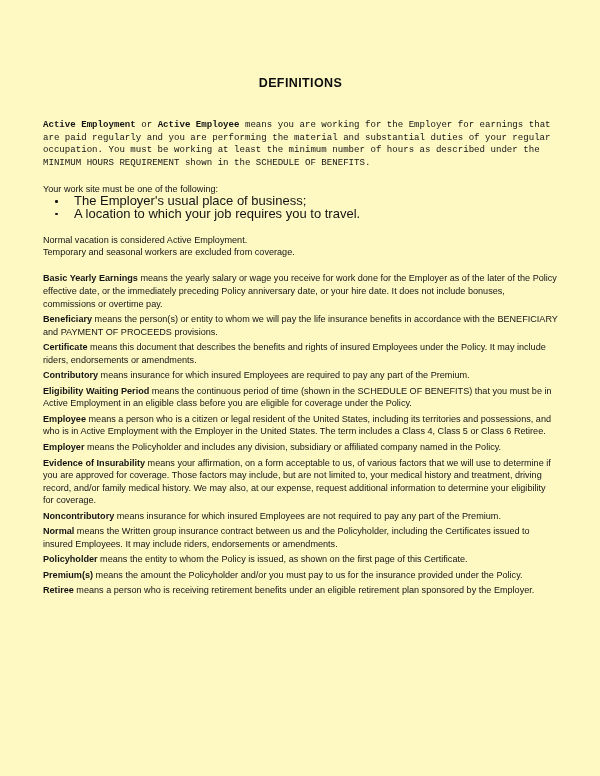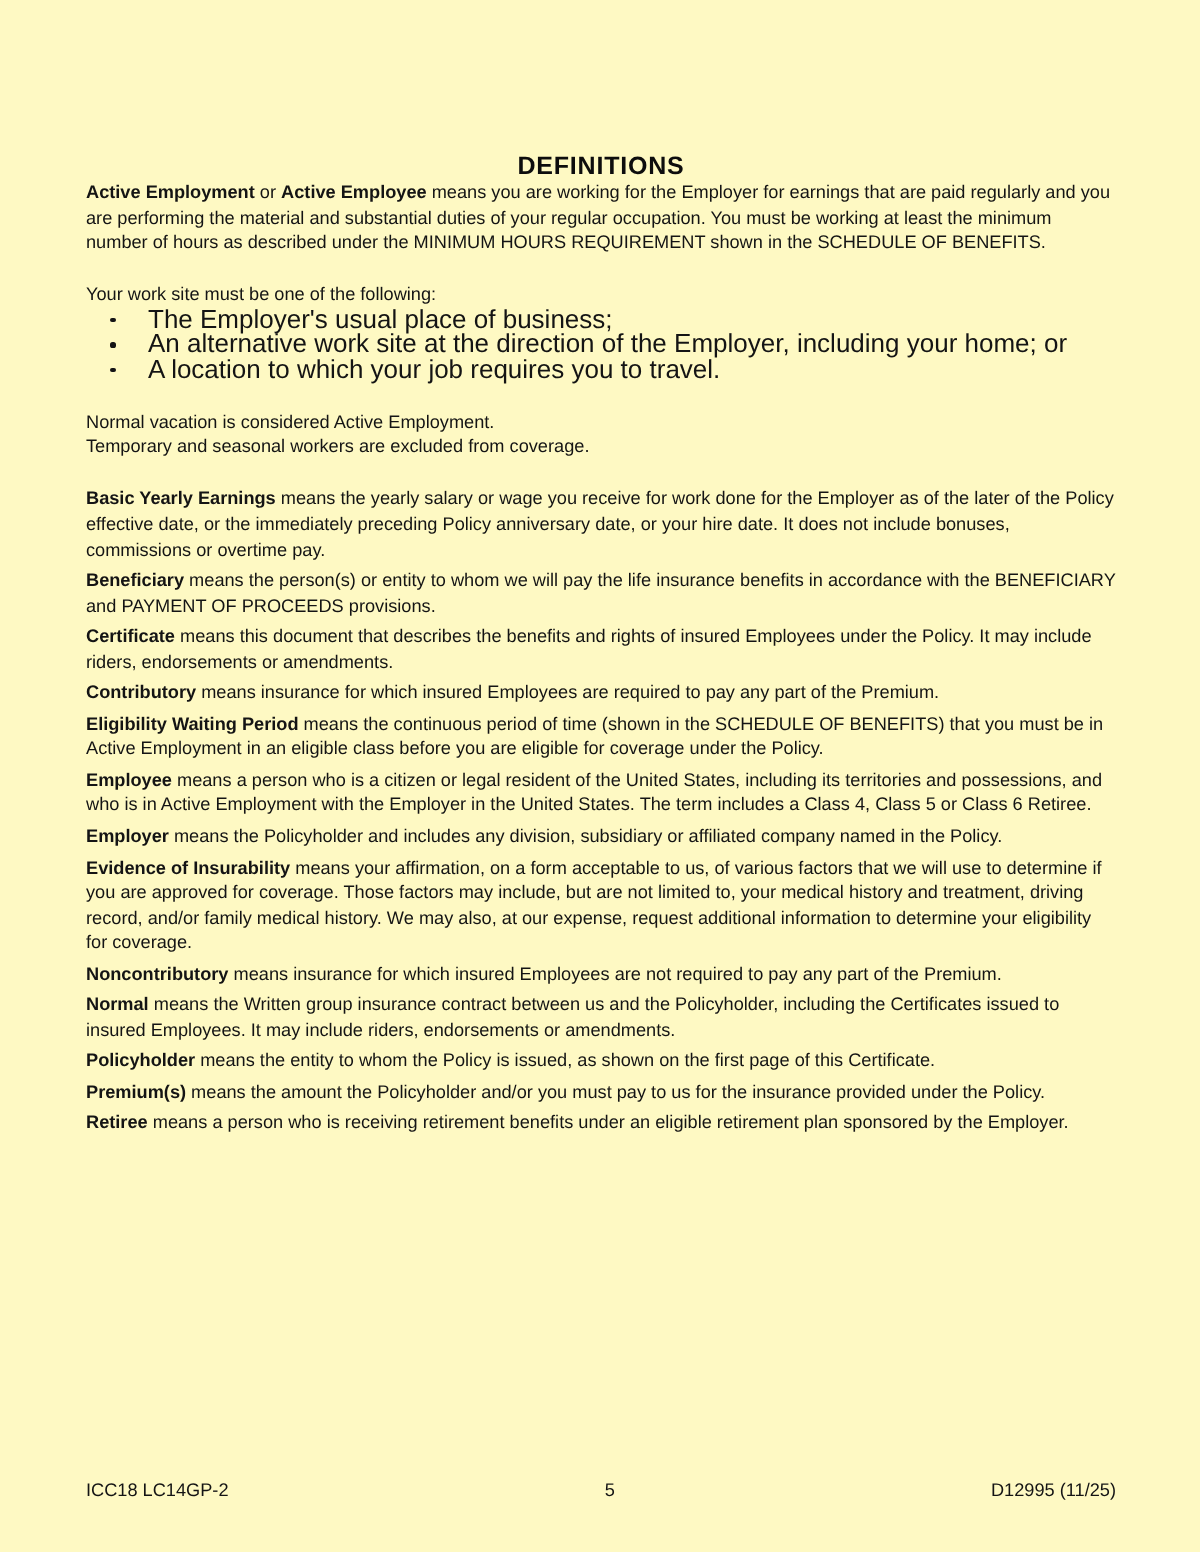--- a/index.html
+++ b/index.html
@@ -50,20 +50,22 @@
   .para.gap-lg {
     margin-top: 13.5px;
   }
   .para.gap-md {
     margin-top: 3px;
   }
   .para.gap-sm {
     margin-top: 0px;
   }
   .first-para {
+    margin-top: 29px;
+    font-family: Liberation Mono, monospace;
   }
   .term {
     font-weight: bold;
   }
   ul.bullets {
     list-style: none;
     margin: 0;
     padding: 0;
   }
   ul.bullets li {
@@ -106,21 +108,20 @@
   <div class="content">
 
     <h1 class="doc-title">DEFINITIONS</h1>
 
     <p class="para first-para"><span class="term">Active Employment</span><span> or </span><span class="term">Active Employee</span><span> means you are working for the Employer for earnings that are paid regularly and you are performing the material and substantial duties of your regular occupation.  You must be working at least the minimum number of hours as described under the MINIMUM HOURS REQUIREMENT shown in the SCHEDULE OF BENEFITS.</span></p>
 
     <p class="para gap-lg">Your work site must be one of the following:</p>
 
     <ul class="bullets">
       <li><span class="dot"></span><span>The Employer's usual place of business;</span></li>
-      <li><span class="dot"></span><span>An alternative work site at the direction of the Employer, including your home; or</span></li>
       <li><span class="dot"></span><span>A location to which your job requires you to travel.</span></li>
     </ul>
 
     <p class="para gap-lg">Normal vacation is considered Active Employment.</p>
     <p class="para gap-sm">Temporary and seasonal workers are excluded from coverage.</p>
 
     <p class="para gap-lg"><span class="term">Basic Yearly Earnings</span><span> means the yearly salary or wage you receive for work done for the Employer as of the later of the Policy effective date, or the immediately preceding Policy anniversary date, or your hire date. It does not include bonuses, commissions or overtime pay.</span></p>
 
     <p class="para gap-md"><span class="term">Beneficiary</span><span> means the person(s) or entity to whom we will pay the life insurance benefits in accordance with the BENEFICIARY and PAYMENT OF PROCEEDS provisions.</span></p>
 
@@ -141,19 +142,14 @@
     <p class="para gap-md"><span class="term">Normal</span><span> means the Written group insurance contract between us and the Policyholder, including the Certificates issued to insured Employees.  It may include riders, endorsements or amendments.</span></p>
 
     <p class="para gap-md"><span class="term">Policyholder</span><span> means the entity to whom the Policy is issued, as shown on the first page of this Certificate.</span></p>
 
     <p class="para gap-md"><span class="term">Premium(s)</span><span> means the amount the Policyholder and/or you must pay to us for the insurance provided under the Policy.</span></p>
 
     <p class="para gap-md"><span class="term">Retiree</span><span> means a person who is receiving retirement benefits under an eligible retirement plan sponsored by the Employer.</span></p>
 
   </div>
 
-  <div class="footer">
-    <span class="f-left">ICC18 LC14GP-2</span>
-    <span class="f-center">5</span>
-    <span class="f-right">D12995 (11/25)</span>
-  </div>
 
 </div>
 
 </body></html>

